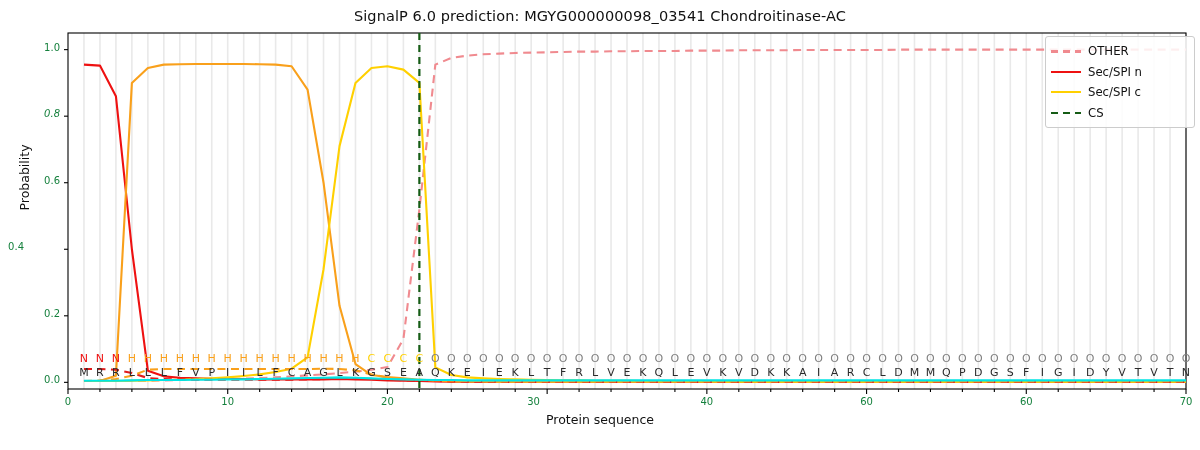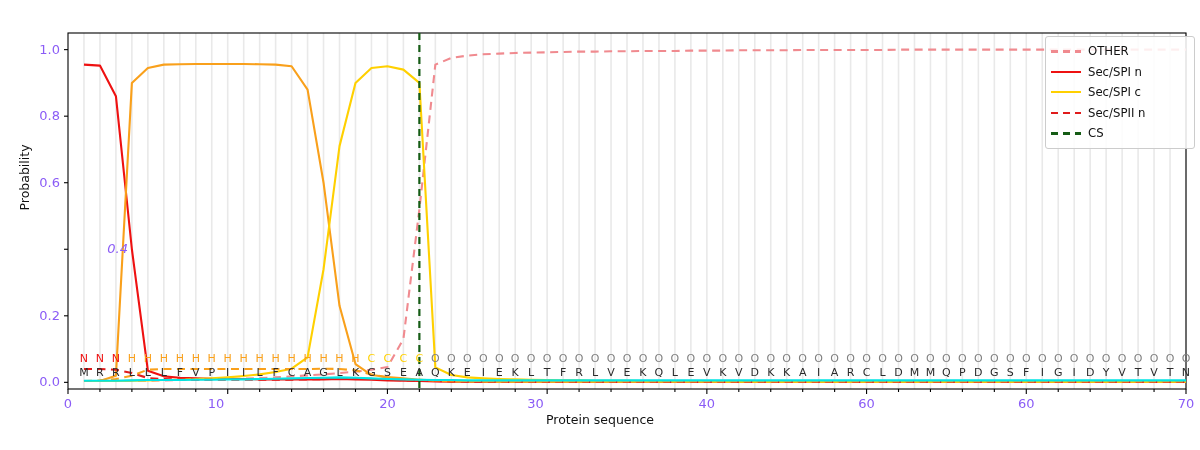--- a/index.html
+++ b/index.html
@@ -12,21 +12,21 @@
   #plotsvg{position:absolute;left:0;top:0;}
   .ylabel{
     position:absolute;left:-36px;top:170px;width:120px;text-align:center;
     transform:rotate(-90deg);transform-origin:50% 50%;
     font-size:12.5px;color:#111;
   }
   #xlabel{
     position:absolute;left:0;top:412px;width:1200px;text-align:center;
     font-size:12.5px;color:#111;
   }
-  .tickl{position:absolute;font-size:13px;color:#8b5cf6;}
+  .tickl{position:absolute;font-size:10px;color:#15803d;}
   .seqcell{
     position:absolute;text-align:center;font-size:11px;
     font-family:"DejaVu Sans",sans-serif;
   }
   .regionrow{top:352px;}
   .aarow{top:366px;color:#2b2b2b;}
   #legendbox{
     position:absolute;left:1045px;top:36px;width:150px;
     background:rgba(255,255,255,0.86);
     border:1px solid #cccccc;border-radius:3px;
@@ -35,20 +35,21 @@
   .legrow{display:flex;align-items:center;height:20.5px;}
   .legswatch{width:30px;height:12px;margin-right:7px;flex:0 0 30px;position:relative;}
   .legswatch i{position:absolute;left:0;top:5px;width:30px;height:2.1px;display:block;}
   .legtext{font-size:11.7px;color:#111;white-space:nowrap;}
 </style>
 </head>
 <body>
 
 <div id="root">
 
+  <div id="title">SignalP 6.0 prediction: MGYG000000098_03541 Chondroitinase-AC</div>
 
   <div class="ylabel">Probability</div>
   <div id="xlabel">Protein sequence</div>
 
   <svg id="plotsvg" width="1200" height="450">
       <line x1="83.97142857142858" y1="33" x2="83.97142857142858" y2="389" stroke="#e9e9e9" stroke-width="1.6"></line>
       <line x1="99.94285714285715" y1="33" x2="99.94285714285715" y2="389" stroke="#e9e9e9" stroke-width="1.6"></line>
       <line x1="115.91428571428571" y1="33" x2="115.91428571428571" y2="389" stroke="#e9e9e9" stroke-width="1.6"></line>
       <line x1="131.8857142857143" y1="33" x2="131.8857142857143" y2="389" stroke="#e9e9e9" stroke-width="1.6"></line>
       <line x1="147.85714285714283" y1="33" x2="147.85714285714283" y2="389" stroke="#e9e9e9" stroke-width="1.6"></line>
@@ -166,26 +167,26 @@
       <polyline points="83.97142857142858,381.01495327102805 99.94285714285715,381.01495327102805 115.91428571428571,381.01495327102805 131.8857142857143,380.68224299065423 147.85714285714283,380.34953271028036 163.82857142857142,380.01682242990654 179.8,379.6841121495327 195.77142857142857,379.01869158878503 211.74285714285713,378.3532710280374 227.7142857142857,377.3551401869159 243.68571428571428,376.02429906542056 259.65714285714284,374.3607476635514 275.62857142857143,372.0317757009346 291.6,368.70467289719625 307.57142857142856,357.392523364486 323.54285714285714,269.22429906542055 339.51428571428573,146.12149532710282 355.48571428571427,82.90654205607478 371.45714285714286,67.93457943925239 387.4285714285714,66.27102803738325 403.4,69.59813084112153 419.37142857142857,82.90654205607478 435.34285714285716,367.3738317757009 451.31428571428575,375.02616822429906 467.2857142857143,377.3551401869159 483.25714285714287,378.3532710280374 499.22857142857146,379.01869158878503 515.2,379.3514018691589 531.1714285714286,379.6841121495327 547.1428571428571,380.01682242990654 563.1142857142856,380.34953271028036 579.0857142857143,380.34953271028036 595.0571428571428,380.68224299065423 611.0285714285715,380.68224299065423 627,380.68224299065423 642.9714285714285,381.01495327102805 658.9428571428572,381.01495327102805 674.9142857142857,381.01495327102805 690.8857142857144,381.01495327102805 706.8571428571428,381.01495327102805 722.8285714285714,381.34766355140187 738.8,381.34766355140187 754.7714285714286,381.34766355140187 770.7428571428571,381.34766355140187 786.7142857142858,381.34766355140187 802.6857142857143,381.34766355140187 818.6571428571428,381.34766355140187 834.6285714285715,381.34766355140187 850.5999999999999,381.34766355140187 866.5714285714286,381.34766355140187 882.5428571428571,381.34766355140187 898.5142857142857,381.34766355140187 914.4857142857143,381.34766355140187 930.4571428571429,381.34766355140187 946.4285714285714,381.34766355140187 962.4000000000001,381.34766355140187 978.3714285714285,381.34766355140187 994.3428571428572,381.34766355140187 1010.3142857142857,381.34766355140187 1026.2857142857142,381.34766355140187 1042.2571428571428,381.34766355140187 1058.2285714285713,381.34766355140187 1074.2,381.34766355140187 1090.1714285714286,381.34766355140187 1106.142857142857,381.34766355140187 1122.1142857142856,381.34766355140187 1138.0857142857144,381.34766355140187 1154.057142857143,381.34766355140187 1170.0285714285715,381.34766355140187 1186,381.34766355140187" fill="none" stroke="#ffd000" stroke-width="2.1" stroke-linejoin="round" stroke-linecap="butt"></polyline>
       <polyline points="83.97142857142858,369.0373831775701 99.94285714285715,369.0373831775701 115.91428571428571,369.70280373831775 131.8857142857143,373.0299065420561 147.85714285714283,378.0205607476636 163.82857142857142,379.01869158878503 179.8,379.3514018691589 195.77142857142857,379.6841121495327 211.74285714285713,379.6841121495327 227.7142857142857,379.6841121495327 243.68571428571428,379.6841121495327 259.65714285714284,379.6841121495327 275.62857142857143,379.6841121495327 291.6,379.6841121495327 307.57142857142856,379.3514018691589 323.54285714285714,379.01869158878503 339.51428571428573,378.3532710280374 355.48571428571427,378.3532710280374 371.45714285714286,379.01869158878503 387.4285714285714,379.6841121495327 403.4,380.34953271028036 419.37142857142857,380.68224299065423 435.34285714285716,381.01495327102805 451.31428571428575,381.34766355140187 467.2857142857143,381.6803738317757 483.25714285714287,381.6803738317757 499.22857142857146,381.6803738317757 515.2,382.01308411214956 531.1714285714286,382.01308411214956 547.1428571428571,382.01308411214956 563.1142857142856,382.01308411214956 579.0857142857143,382.01308411214956 595.0571428571428,382.01308411214956 611.0285714285715,382.01308411214956 627,382.01308411214956 642.9714285714285,382.01308411214956 658.9428571428572,382.01308411214956 674.9142857142857,382.01308411214956 690.8857142857144,382.01308411214956 706.8571428571428,382.01308411214956 722.8285714285714,382.01308411214956 738.8,382.01308411214956 754.7714285714286,382.01308411214956 770.7428571428571,382.01308411214956 786.7142857142858,382.01308411214956 802.6857142857143,382.01308411214956 818.6571428571428,382.01308411214956 834.6285714285715,382.01308411214956 850.5999999999999,382.01308411214956 866.5714285714286,382.01308411214956 882.5428571428571,382.01308411214956 898.5142857142857,382.01308411214956 914.4857142857143,382.01308411214956 930.4571428571429,382.01308411214956 946.4285714285714,382.01308411214956 962.4000000000001,382.01308411214956 978.3714285714285,382.01308411214956 994.3428571428572,382.01308411214956 1010.3142857142857,382.01308411214956 1026.2857142857142,382.01308411214956 1042.2571428571428,382.01308411214956 1058.2285714285713,382.01308411214956 1074.2,382.01308411214956 1090.1714285714286,382.01308411214956 1106.142857142857,382.01308411214956 1122.1142857142856,382.01308411214956 1138.0857142857144,382.01308411214956 1154.057142857143,382.01308411214956 1170.0285714285715,382.01308411214956 1186,382.01308411214956" fill="none" stroke="#e01b1b" stroke-width="2.1" stroke-linejoin="round" stroke-linecap="butt" stroke-dasharray="8,5.5"></polyline>
       <polyline points="83.97142857142858,381.01495327102805 99.94285714285715,380.34953271028036 115.91428571428571,379.01869158878503 131.8857142857143,375.69158878504675 147.85714285714283,369.70280373831775 163.82857142857142,369.0373831775701 179.8,369.0373831775701 195.77142857142857,369.0373831775701 211.74285714285713,369.0373831775701 227.7142857142857,369.0373831775701 243.68571428571428,369.0373831775701 259.65714285714284,369.0373831775701 275.62857142857143,369.0373831775701 291.6,369.0373831775701 307.57142857142856,369.0373831775701 323.54285714285714,368.70467289719625 339.51428571428573,369.0373831775701 355.48571428571427,370.36822429906545 371.45714285714286,374.3607476635514 387.4285714285714,377.6878504672897 403.4,379.01869158878503 419.37142857142857,379.6841121495327 435.34285714285716,380.34953271028036 451.31428571428575,380.68224299065423 467.2857142857143,381.01495327102805 483.25714285714287,381.01495327102805 499.22857142857146,381.34766355140187 515.2,381.34766355140187 531.1714285714286,381.34766355140187 547.1428571428571,381.34766355140187 563.1142857142856,381.34766355140187 579.0857142857143,381.34766355140187 595.0571428571428,381.34766355140187 611.0285714285715,381.34766355140187 627,381.34766355140187 642.9714285714285,381.34766355140187 658.9428571428572,381.34766355140187 674.9142857142857,381.34766355140187 690.8857142857144,381.34766355140187 706.8571428571428,381.34766355140187 722.8285714285714,381.34766355140187 738.8,381.34766355140187 754.7714285714286,381.34766355140187 770.7428571428571,381.34766355140187 786.7142857142858,381.34766355140187 802.6857142857143,381.34766355140187 818.6571428571428,381.34766355140187 834.6285714285715,381.34766355140187 850.5999999999999,381.34766355140187 866.5714285714286,381.34766355140187 882.5428571428571,381.34766355140187 898.5142857142857,381.34766355140187 914.4857142857143,381.34766355140187 930.4571428571429,381.34766355140187 946.4285714285714,381.34766355140187 962.4000000000001,381.34766355140187 978.3714285714285,381.34766355140187 994.3428571428572,381.34766355140187 1010.3142857142857,381.34766355140187 1026.2857142857142,381.34766355140187 1042.2571428571428,381.34766355140187 1058.2285714285713,381.34766355140187 1074.2,381.34766355140187 1090.1714285714286,381.34766355140187 1106.142857142857,381.34766355140187 1122.1142857142856,381.34766355140187 1138.0857142857144,381.34766355140187 1154.057142857143,381.34766355140187 1170.0285714285715,381.34766355140187 1186,381.34766355140187" fill="none" stroke="#f9a01b" stroke-width="2.1" stroke-linejoin="round" stroke-linecap="butt" stroke-dasharray="8,5.5"></polyline>
       <polyline points="83.97142857142858,380.68224299065423 99.94285714285715,380.68224299065423 115.91428571428571,380.68224299065423 131.8857142857143,380.34953271028036 147.85714285714283,380.01682242990654 163.82857142857142,380.01682242990654 179.8,380.01682242990654 195.77142857142857,379.6841121495327 211.74285714285713,379.6841121495327 227.7142857142857,379.3514018691589 243.68571428571428,379.3514018691589 259.65714285714284,379.01869158878503 275.62857142857143,378.6859813084112 291.6,378.3532710280374 307.57142857142856,378.0205607476636 323.54285714285714,377.6878504672897 339.51428571428573,377.3551401869159 355.48571428571427,377.6878504672897 371.45714285714286,378.3532710280374 387.4285714285714,379.01869158878503 403.4,379.3514018691589 419.37142857142857,379.6841121495327 435.34285714285716,380.01682242990654 451.31428571428575,380.01682242990654 467.2857142857143,380.34953271028036 483.25714285714287,380.34953271028036 499.22857142857146,380.34953271028036 515.2,380.34953271028036 531.1714285714286,380.34953271028036 547.1428571428571,380.34953271028036 563.1142857142856,380.34953271028036 579.0857142857143,380.34953271028036 595.0571428571428,380.34953271028036 611.0285714285715,380.34953271028036 627,380.34953271028036 642.9714285714285,380.34953271028036 658.9428571428572,380.34953271028036 674.9142857142857,380.34953271028036 690.8857142857144,380.34953271028036 706.8571428571428,380.34953271028036 722.8285714285714,380.34953271028036 738.8,380.34953271028036 754.7714285714286,380.34953271028036 770.7428571428571,380.34953271028036 786.7142857142858,380.34953271028036 802.6857142857143,380.34953271028036 818.6571428571428,380.34953271028036 834.6285714285715,380.34953271028036 850.5999999999999,380.34953271028036 866.5714285714286,380.34953271028036 882.5428571428571,380.34953271028036 898.5142857142857,380.34953271028036 914.4857142857143,380.34953271028036 930.4571428571429,380.34953271028036 946.4285714285714,380.34953271028036 962.4000000000001,380.34953271028036 978.3714285714285,380.34953271028036 994.3428571428572,380.34953271028036 1010.3142857142857,380.34953271028036 1026.2857142857142,380.34953271028036 1042.2571428571428,380.34953271028036 1058.2285714285713,380.34953271028036 1074.2,380.34953271028036 1090.1714285714286,380.34953271028036 1106.142857142857,380.34953271028036 1122.1142857142856,380.34953271028036 1138.0857142857144,380.34953271028036 1154.057142857143,380.34953271028036 1170.0285714285715,380.34953271028036 1186,380.34953271028036" fill="none" stroke="#00e5e5" stroke-width="2.1" stroke-linejoin="round" stroke-linecap="butt"></polyline>
       <line x1="419.37142857142857" y1="33" x2="419.37142857142857" y2="389" stroke="#155c15" stroke-width="2.2" stroke-dasharray="7,5"></line>
     </svg>
 
   <div id="tickcontainer">
       <div class="tickl" style="right: 1140px; top: 374.346px; text-align: right; margin-left: 48px;">0.0</div>
       <div class="tickl" style="right: 1140px; top: 307.804px; text-align: right;">0.2</div>
-      <div class="tickl" style="right: 1072px; top: 241.262px; text-align: center; font-style: italic;">0.4</div>
+      <div class="tickl" style="right: 1176px; top: 241.262px; text-align: center;">0.4</div>
       <div class="tickl" style="right: 1140px; top: 174.72px; text-align: right;">0.6</div>
-      <div class="tickl" style="right: 1140px; top: 108.178px; text-align: right;">0.8</div>
+      <div class="tickl" style="right: 1140px; top: 108.178px; text-align: right; font-style: italic;">0.8</div>
       <div class="tickl" style="right: 1140px; top: 41.6355px; text-align: right;">1.0</div>
       <div class="tickl" style="left: 48px; top: 396px; width: 40px; text-align: center;">0</div>
-      <div class="tickl" style="left: 207.714px; top: 396px; width: 40px; text-align: left;">10</div>
+      <div class="tickl" style="left: 207.714px; top: 396px; width: 40px; text-align: center;">10</div>
       <div class="tickl" style="left: 367.429px; top: 396px; width: 40px; text-align: center;">20</div>
       <div class="tickl" style="left: 527.143px; top: 396px; width: 40px; ">30</div>
       <div class="tickl" style="left: 686.857px; top: 396px; width: 40px; text-align: center;">40</div>
       <div class="tickl" style="left: 846.571px; top: 396px; width: 40px; text-align: center;">60</div>
       <div class="tickl" style="left: 1006.29px; top: 396px; width: 40px; text-align: center;">60</div>
       <div class="tickl" style="left: 1166px; top: 396px; width: 40px; text-align: center;">70</div>
     </div>
   <div id="seqcontainer">
       <div class="seqcell regionrow" style="color: rgb(238, 17, 17); left: 75.9857px; width: 15.9714px;">N</div>
       <div class="seqcell aarow" style="left: 75.9857px; width: 15.9714px;">M</div>
@@ -343,25 +344,19 @@
         <span class="legtext">Sec/SPI n</span>
       </div>
       <div class="legrow">
         <span class="legswatch">
           <i style="background: rgb(255, 208, 0);"></i>
         </span>
         <span class="legtext">Sec/SPI c</span>
       </div>
       <div class="legrow">
         <span class="legswatch">
-          <i style="background: repeating-linear-gradient(to right, rgb(224, 27, 27) 0px, rgb(224, 27, 27) 7px, transparent 7px, transparent 12px); height: 2.4px;"></i>
-        </span>
-        <span class="legtext">Sec/SPII n</span>
-      </div>
-      <div class="legrow">
-        <span class="legswatch">
           <i style="background: repeating-linear-gradient(to right, rgb(21, 92, 21) 0px, rgb(21, 92, 21) 7px, transparent 7px, transparent 12px); height: 2.4px;"></i>
         </span>
         <span class="legtext">CS</span>
       </div>
     </div>
 
 </div>
 
 </body></html>

